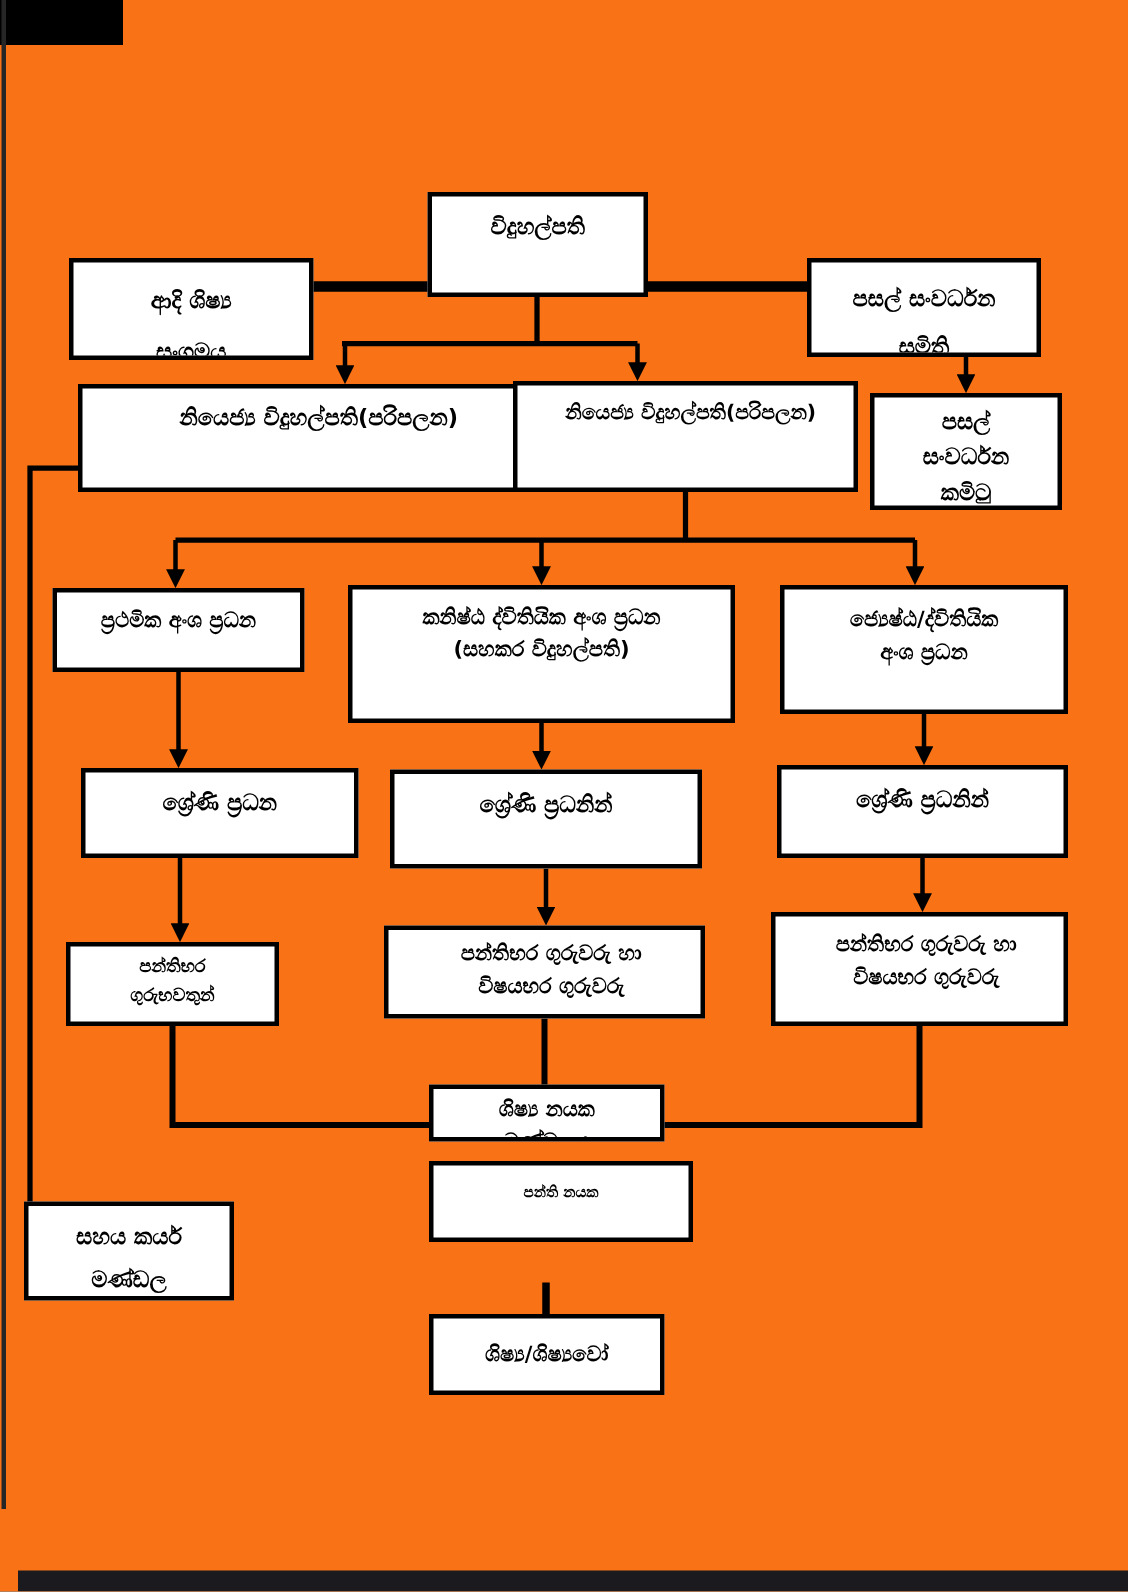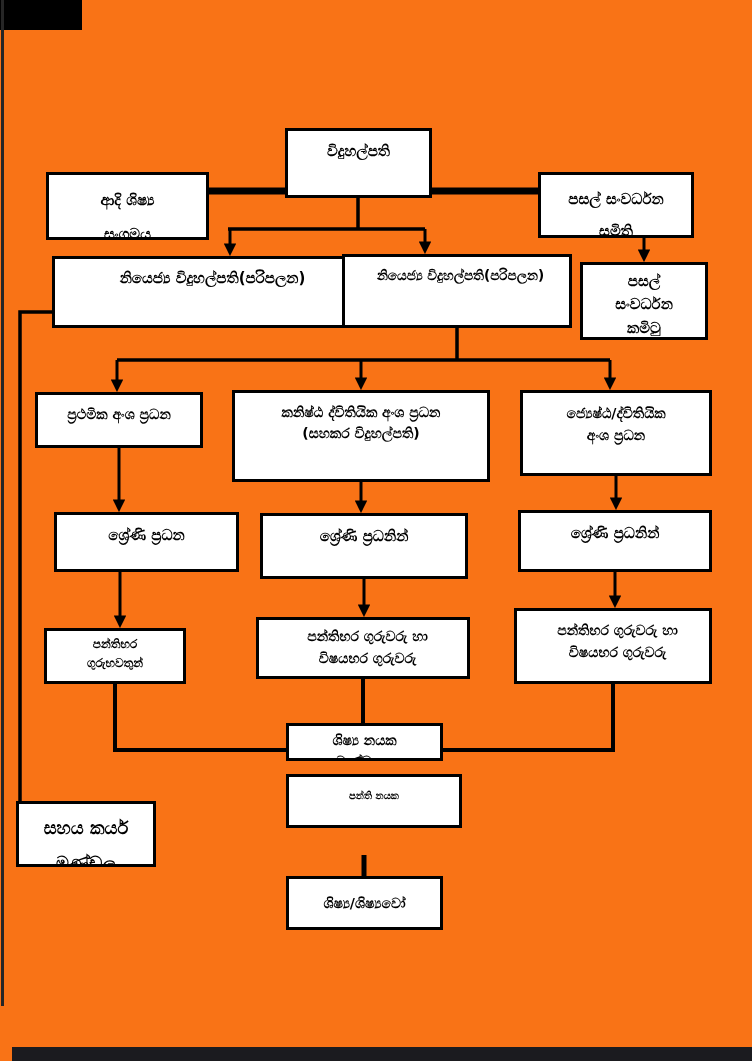--- a/index.html
+++ b/index.html
@@ -153,18 +153,18 @@
   </div>
 
   <div class="box" style="left:286px;top:774px;width:176px;height:54px;padding-top:12px;font-size:10px;">
     <div class="ln">පන්ති නයක</div>
   </div>
 
   <div class="box" style="left:286px;top:876px;width:157px;height:54px;padding-top:14px;font-size:14px;">
     <div class="ln">ශිෂ්‍ය/ශිෂ්‍යවෝ</div>
   </div>
 
-  <div class="box" style="left:16px;top:801px;width:140px;height:66px;padding-top:6px;line-height:1.95;font-size:18px;">
+  <div class="box" style="left:16px;top:801px;width:140px;height:66px;padding-top:6px;line-height:1.95;font-size:15px;">
     <div class="ln">සහය කර්ය</div>
     <div class="ln">මණ්ඩල</div>
   </div>
 
 </div>
 
 </body></html>

